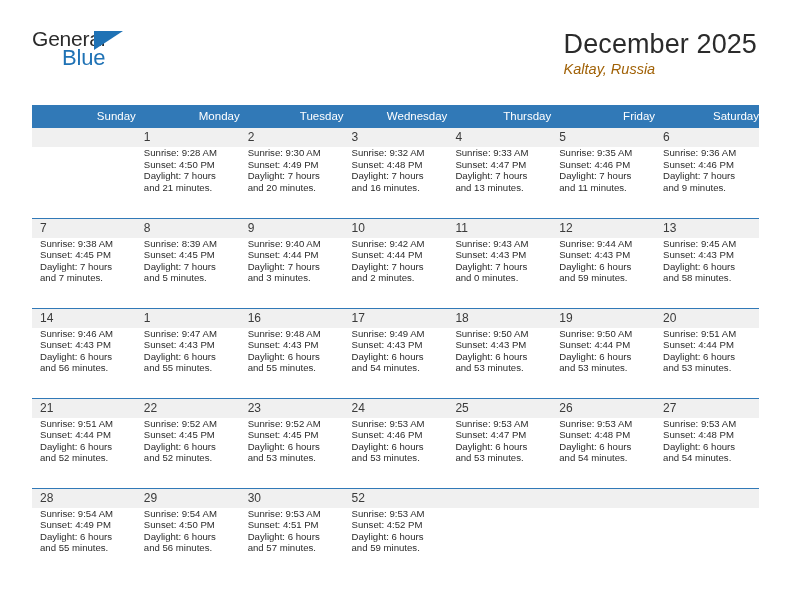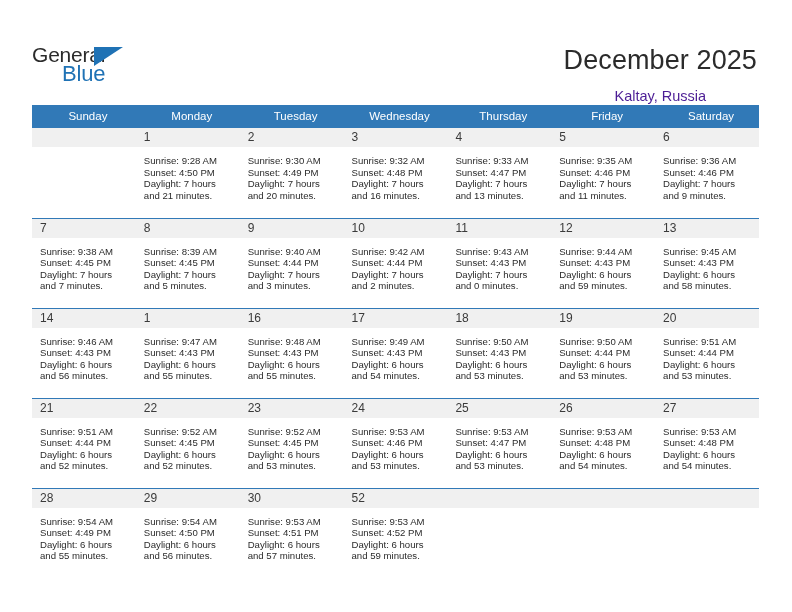--- a/index.html
+++ b/index.html
@@ -15,21 +15,21 @@
     width: 792px;
     height: 612px;
     background: #ffffff;
   }
 
   
   .top {
     display: flex;
     align-items: flex-start;
     justify-content: space-between;
-    padding: 44px 35px 0 32px;
+    padding: 28px 35px 0 32px;
     height: 76px;
   }
   .logo {
     position: relative;
     width: 105px;
     height: 46px;
     line-height: 1;
     user-select: none;
   }
   .logo-general {
@@ -46,50 +46,51 @@
     border-left: 29px solid #1f72b5;
     border-bottom: 19px solid transparent;
   }
   .logo-blue {
     position: absolute;
     left: 30px; top: 19px;
     font-size: 22px;
     color: #1f72b5;
     letter-spacing: -0.2px;
   }
-  .titles { text-align: center; }
+  .titles { text-align: left; }
   .cal-title {
     font-size: 27px;
     color: #2b2b2b;
     font-weight: normal;
     letter-spacing: 0.1px;
     line-height: 1.2;
   }
   .cal-sub {
     font-size: 14.5px;
-    color: #4c1d95;
-    margin-top: 12px;
+    color: #a16207;
+    margin-top: 1px;
     line-height: 1.2;
+    font-style: italic;
   }
 
   
   .cal {
     position: absolute;
     left: 32px;
     top: 105px;
     width: 727px;
     border-collapse: collapse;
     table-layout: fixed;
   }
   .cal th {
     background: #3179b7;
     color: #ffffff;
     font-size: 11.5px;
     font-weight: normal;
-    text-align: center;
+    text-align: right;
     padding: 5px 0 6px 8px;
     height: 22px;
   }
   .cal td {
     width: 103.85px;
     vertical-align: top;
     padding: 0;
     border-top: 1px solid #3179b7;
     height: 90px;
   }
@@ -97,21 +98,21 @@
   .daynum {
     background: #f0f0f0;
     font-size: 12px;
     color: #3a3a3a;
     padding: 3px 0 3px 8px;
     height: 19px;
     line-height: 13px;
   }
   .daynum.empty { background: #f0f0f0; }
   .cell-body {
-    padding: 8px 5px 0 8px;
+    padding: 0 5px 0 8px;
     font-size: 9.6px;
     color: #2b2b2b;
     line-height: 11.6px;
   }
   .cell-body div { white-space: nowrap; }
   td.blank .cell-body { visibility: hidden; }
 </style>
 </head>
 <body>
 

